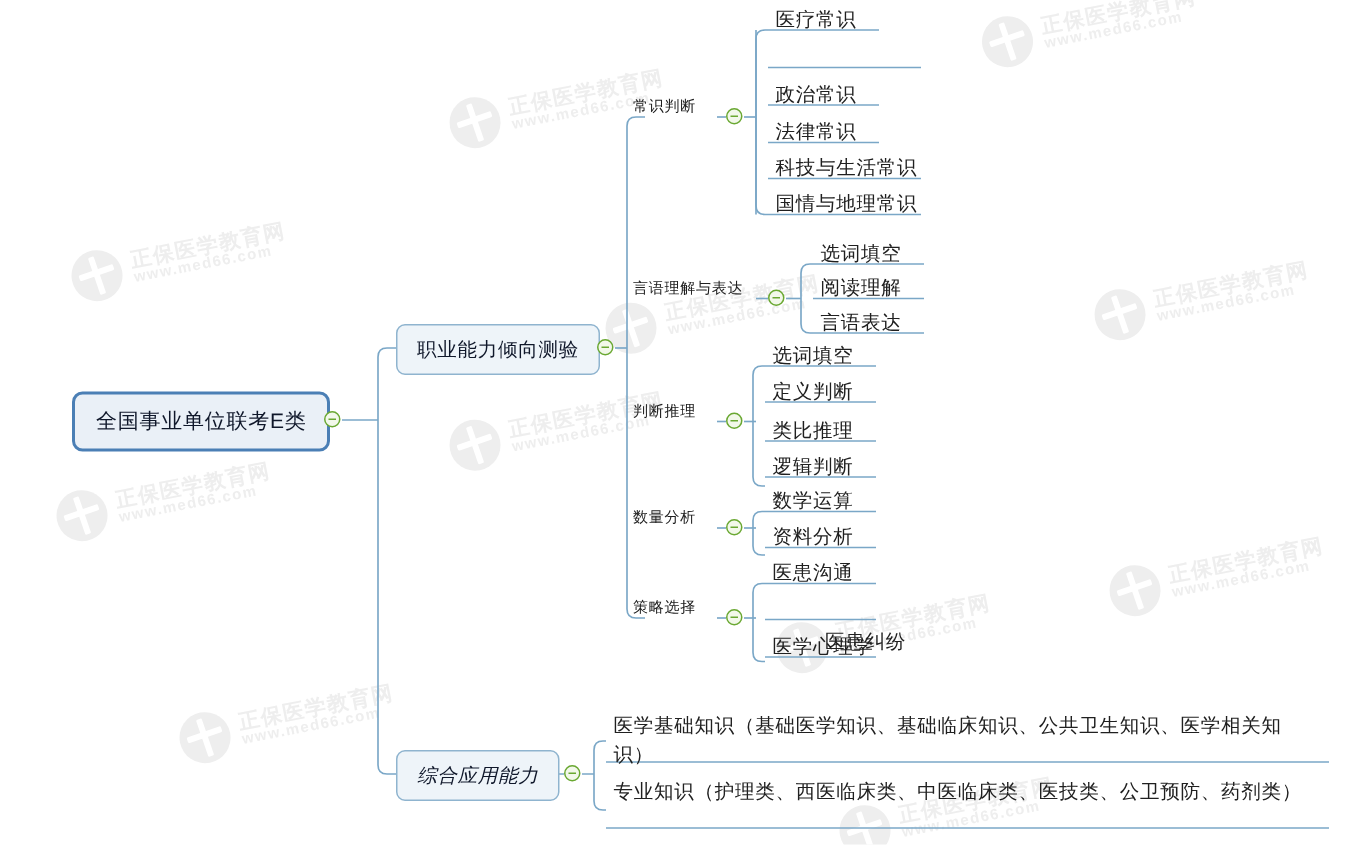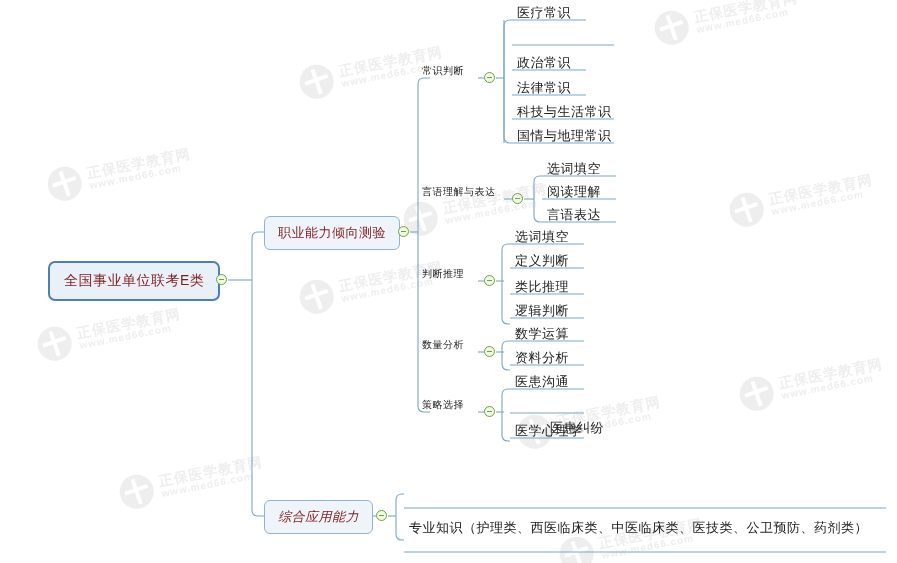--- a/index.html
+++ b/index.html
@@ -45,21 +45,21 @@
   .wm-t2{font-size:10px;font-weight:bold;color:#eeeeee;letter-spacing:1px;white-space:nowrap;}
 
   
   #map{position:absolute;inset:0;z-index:2;}
   #wires{position:absolute;inset:0;z-index:1;}
 
   .node{
     position:absolute;
     box-sizing:border-box;
     white-space:nowrap;
-    color:#7f1d1d;
+    color:#0f172a;
     z-index:3;
   }
 
   
   .n-root{
     background:#eaf0f7;
     border:2px solid #4b7fb5;
     border-radius:7px;
     font-size:14px;
     padding:9px 14px;
@@ -305,15 +305,16 @@
   <div class="node n-leaf" style="left:510px;top:276px;">类比推理</div>
   <div class="node n-leaf" style="left:510px;top:300px;">逻辑判断</div>
 
   <div class="node n-leaf" style="left:510px;top:323px;">数学运算</div>
   <div class="node n-leaf" style="left:510px;top:347px;">资料分析</div>
 
   <div class="node n-leaf" style="left:510px;top:371px;">医患沟通</div>
   <div class="node n-leaf" style="left:510px;top:417px;margin-left:35px;">医患纠纷</div>
   <div class="node n-leaf" style="left:510px;top:420px;">医学心理学</div>
 
+  <div class="node n-wrap" style="left:404px;top:473px;width:478px;">医学基础知识（基础医学知识、基础临床知识、公共卫生知识、医学相关知识）</div>
   <div class="node n-wrap" style="left:404px;top:517px;width:478px;">专业知识（护理类、西医临床类、中医临床类、医技类、公卫预防、药剂类）</div>
 
 </div>
 
 </body></html>

